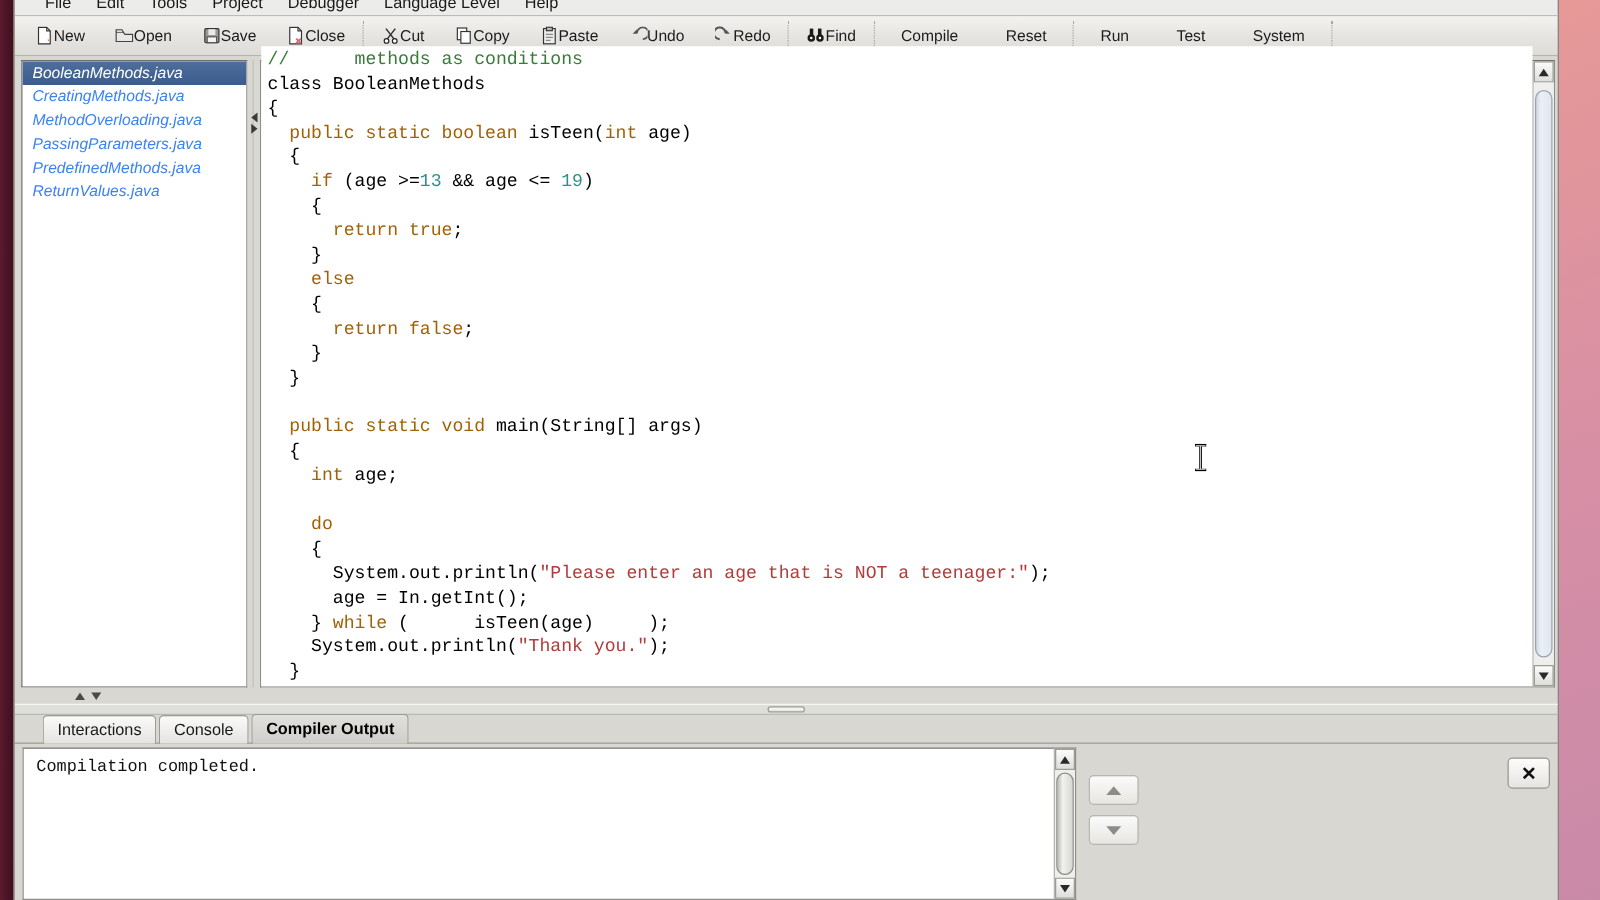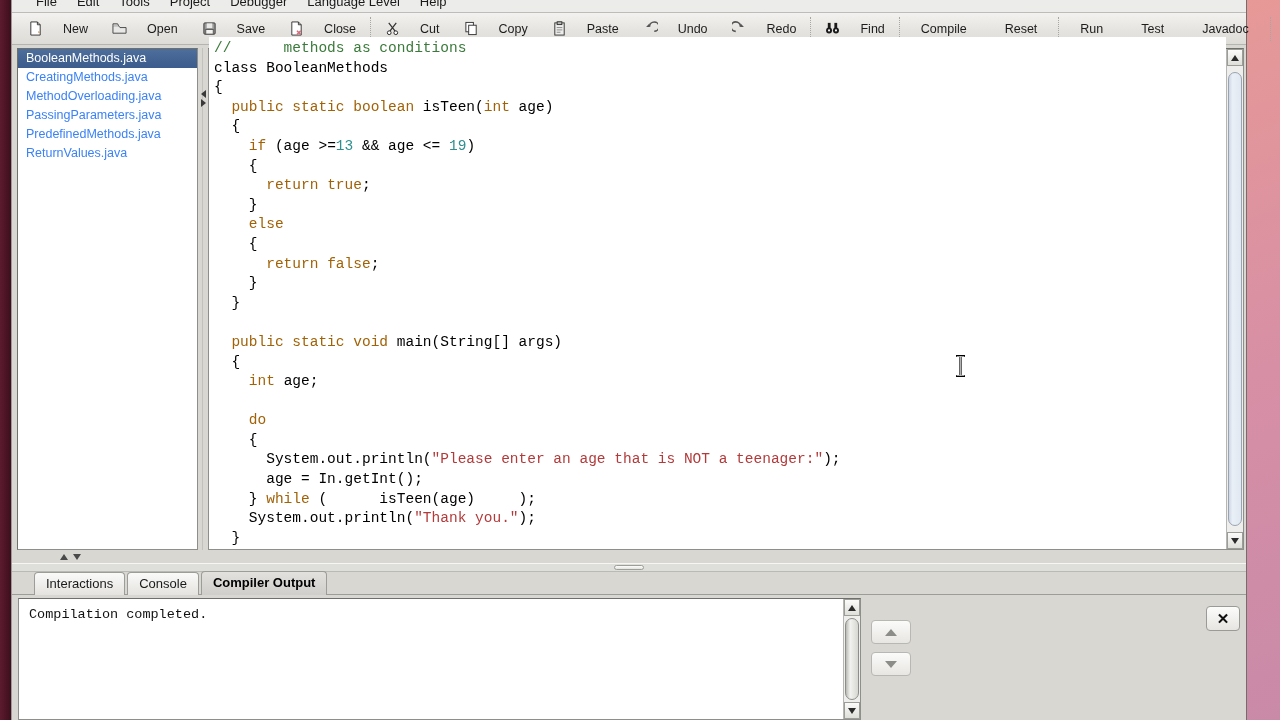--- a/index.html
+++ b/index.html
@@ -38,37 +38,37 @@
     white-space: nowrap;
   }
   
   .toolbar {
     height: 32px; flex: 0 0 32px;
     background: linear-gradient(180deg,#f3f2f0 0%, #e6e4e0 55%, #dedcd7 100%);
     border-bottom: 1px solid #b4b4b0;
     display: flex; align-items: center; padding: 0 4px;
   }
   .tb-btn {
-    display: flex; align-items: center; gap: 20px;
+    display: flex; align-items: center; gap: 0;
     height: 26px; padding: 0 11px;
     font-size: 12.5px; color: #1c1c1c; white-space: nowrap;
     border: 1px solid transparent; border-radius: 2px;
   }
   .tb-sep {
     width: 0; height: 24px; margin: 0 2px;
     border-left: 1px dotted #a6a6a2;
   }
   .tbi { width: 15px; height: 15px; display: block; }
   
   .mid { flex: 1 1 auto; display: flex; min-height: 0; position: relative;
          background:#d9d7d2; padding: 3px 2px 0 5px; }
   .filepane {
     width: 181px; background: #ffffff;
     border: 1px solid #8e8e8a; border-top-color:#6f6f6c; border-left-color:#6f6f6c;
-    overflow: hidden; position: relative;
+    overflow: hidden; position: relative; font-style: italic;
   }
   .fileitem {
     font-size: 12.5px; color: #3b82f6; padding: 2px 4px 2px 8px;
     line-height: 15px; white-space: nowrap;
   }
   .fileitem.sel {
     background: linear-gradient(180deg,#4e6f9c 0%,#3b5c8c 100%);
     color: #ffffff;
   }
   
@@ -354,21 +354,21 @@
 
       <div class="tb-sep"></div>
 
       <div class="tb-btn" style="padding:0 18px;">
         <span>Run</span>
       </div>
       <div class="tb-btn" style="padding:0 18px;">
         <span>Test</span>
       </div>
       <div class="tb-btn" style="padding:0 18px;">
-        <span>Javadoc</span>
+        <span>System</span>
       </div>
 
       <div class="tb-sep"></div>
     </div>
 
     <div class="mid">
 
       <div class="filepane">
         <div class="fileitem sel">BooleanMethods.java</div>
         <div class="fileitem">CreatingMethods.java</div>

